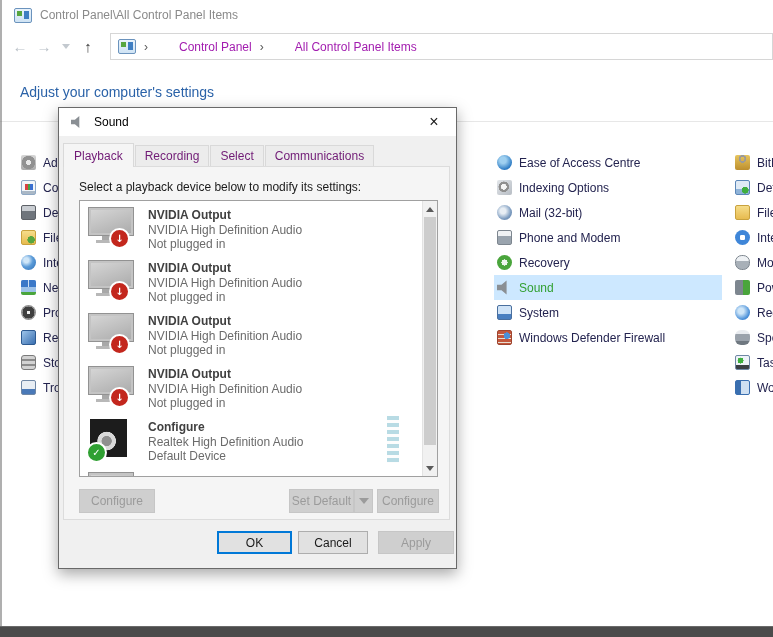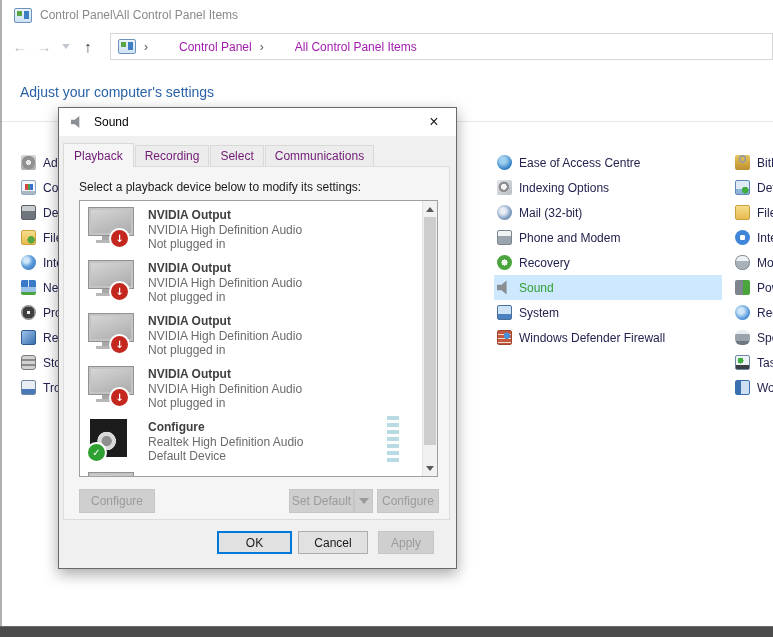--- a/index.html
+++ b/index.html
@@ -114,21 +114,21 @@
   .btn.disabled{background:#cfcfcf;border:1px solid #c6c6c6;color:#9b9b9b;}
   .btn-configure{left:15px;top:322px;width:76px;}
   .btn-setdefault{left:225px;top:322px;width:65px;}
   .btn-setdefault-arrow{left:290px;top:322px;width:19px;}
   .btn-properties{left:313px;top:322px;width:62px;}
   .tri-dd{width:0;height:0;border-left:5px solid transparent;border-right:5px solid transparent;border-top:6px solid #9b9b9b;}
   .footer-btn{position:absolute;top:423px;height:23px;box-sizing:border-box;background:#e1e1e1;border:1px solid #adadad;
               display:flex;align-items:center;justify-content:center;color:#1a1a1a;}
   .btn-ok{left:158px;width:75px;border:2px solid var(--accent,#0078d7);}
   .btn-cancel{left:239px;width:70px;}
-  .btn-apply{left:319px;width:56px;background:#cfcfcf;border:1px solid #c6c6c6;color:#9b9b9b;}
+  .btn-apply{left:319px;width:76px;background:#cfcfcf;border:1px solid #c6c6c6;color:#9b9b9b;}
 </style>
 </head>
 <body>
 
 <div class="screen">
 
   <div class="titlebar">
     <span class="cpicon"></span>
     <span class="wtitle">Control Panel\All Control Panel Items</span>
   </div>

